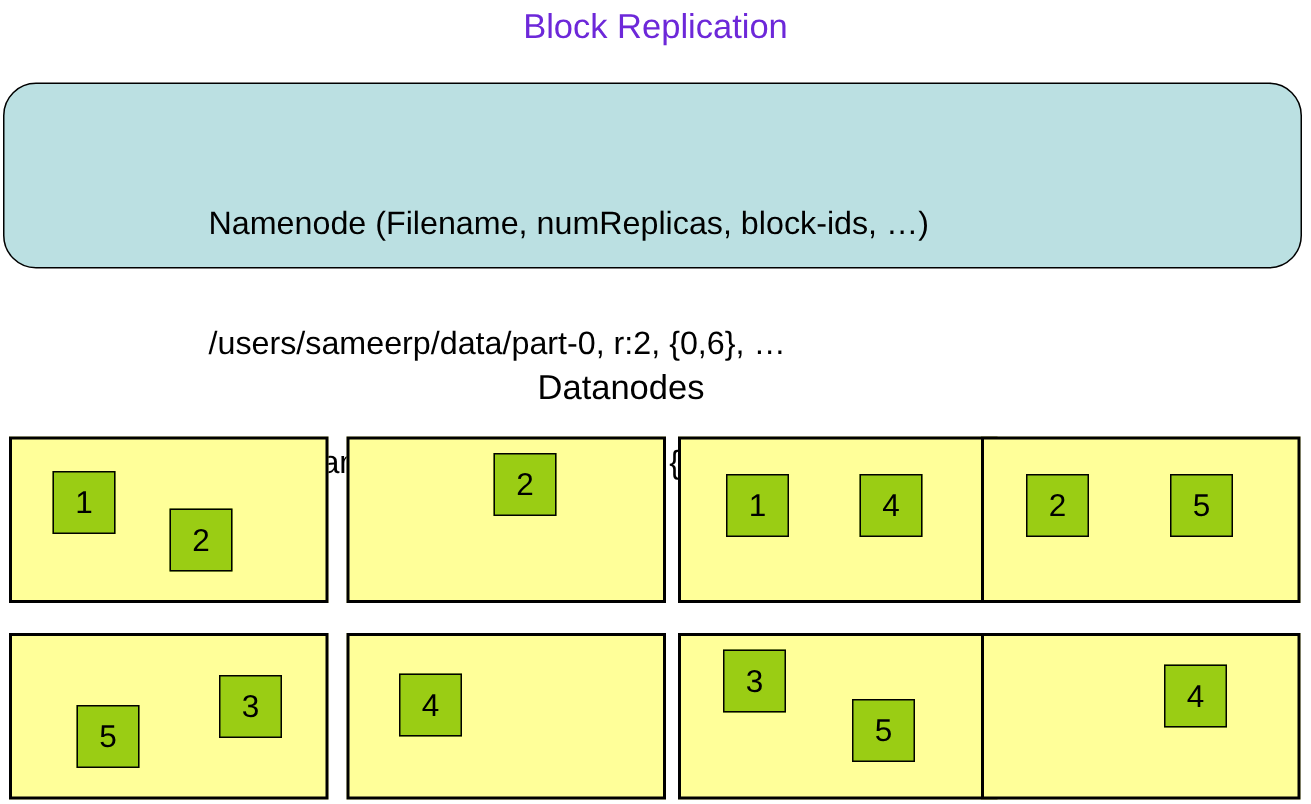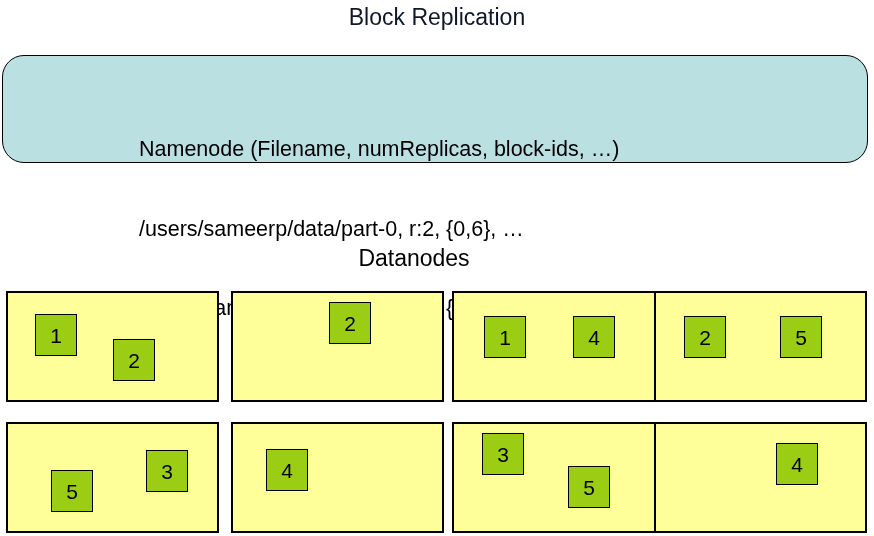--- a/index.html
+++ b/index.html
@@ -16,32 +16,32 @@
   }
 
   
   #diagram-title {
     position: absolute;
     left: 0;
     top: 4px;
     width: 874px;
     text-align: center;
     font-size: 23px;
-    color: #0f172a;
+    color: #6d28d9;
     letter-spacing: 0px;
     white-space: nowrap;
   }
 
   
   #namenode-box {
     position: absolute;
     left: 2px;
     top: 55px;
     width: 866px;
-    height: 108px;
+    height: 124px;
     box-sizing: border-box;
     background: #bbe0e2;
     border: 1.6px solid #000000;
     border-radius: 22px;
   }
   #namenode-text {
     position: absolute;
     left: 136px;
     top: 27px;
     font-size: 21.5px;

